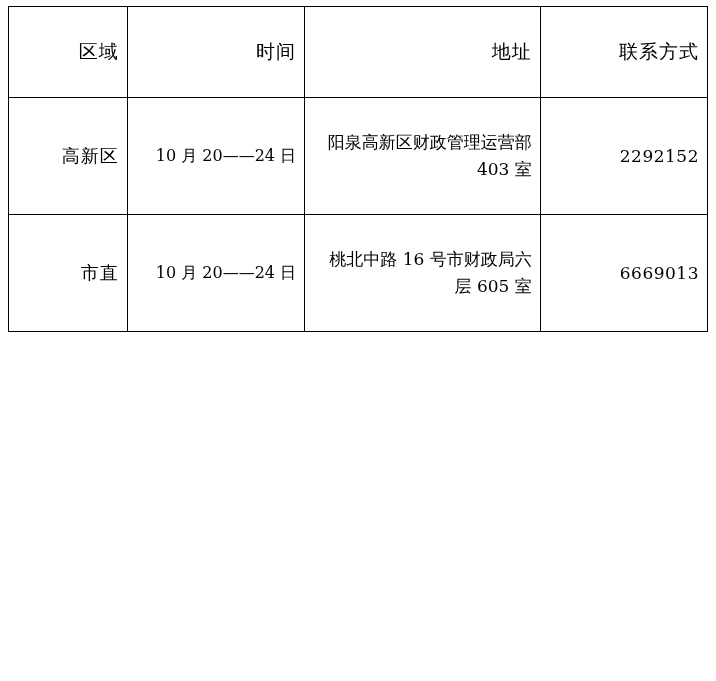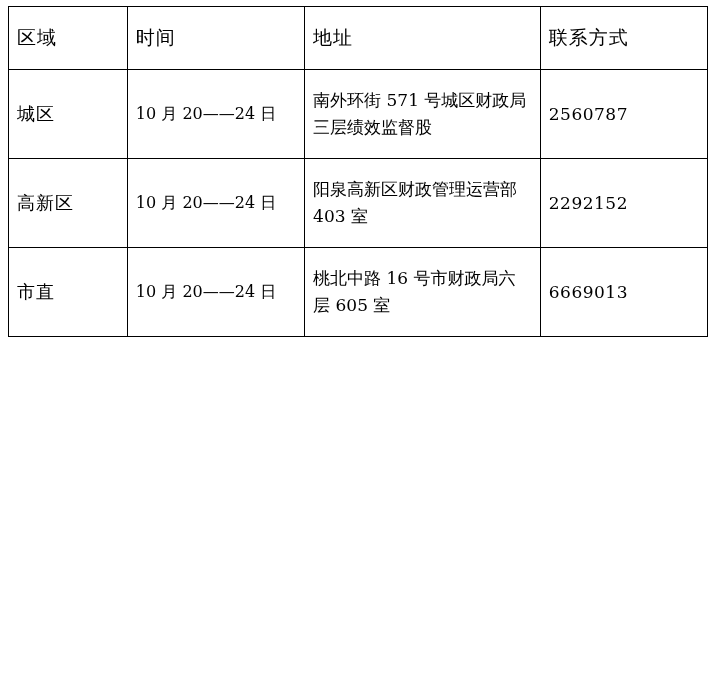--- a/index.html
+++ b/index.html
@@ -21,23 +21,23 @@
   }
   table.info-table {
     border-collapse: collapse;
     margin: 6px 0 0 8px;
     width: 700px;
     table-layout: fixed;
   }
   table.info-table td,
   table.info-table th {
     border: 1px solid #000000;
-    text-align: left;
+    text-align: right;
     vertical-align: middle;
-    padding: 6px 8px;
+    padding: 20px 8px;
     font-weight: normal;
   }
   thead th {
     height: 50px;
     font-weight: bold;
     font-size: 19px;
     letter-spacing: 1px;
   }
   tbody td {
     height: 76px;
@@ -68,26 +68,20 @@
     <thead>
       <tr>
         <th>区域</th>
         <th>时间</th>
         <th>地址</th>
         <th>联系方式</th>
       </tr>
     </thead>
     <tbody>
       <tr>
-        <td class="region">城区</td>
-        <td class="time">10 月 20——24 日</td>
-        <td class="addr">南外环街 571 号城区财政局三层绩效监督股</td>
-        <td class="phone">2560787</td>
-      </tr>
-      <tr>
         <td class="region">高新区</td>
         <td class="time">10 月 20——24 日</td>
         <td class="addr">阳泉高新区财政管理运营部 403 室</td>
         <td class="phone">2292152</td>
       </tr>
       <tr>
         <td class="region">市直</td>
         <td class="time">10 月 20——24 日</td>
         <td class="addr">桃北中路 16 号市财政局六层 605 室</td>
         <td class="phone">6669013</td>

